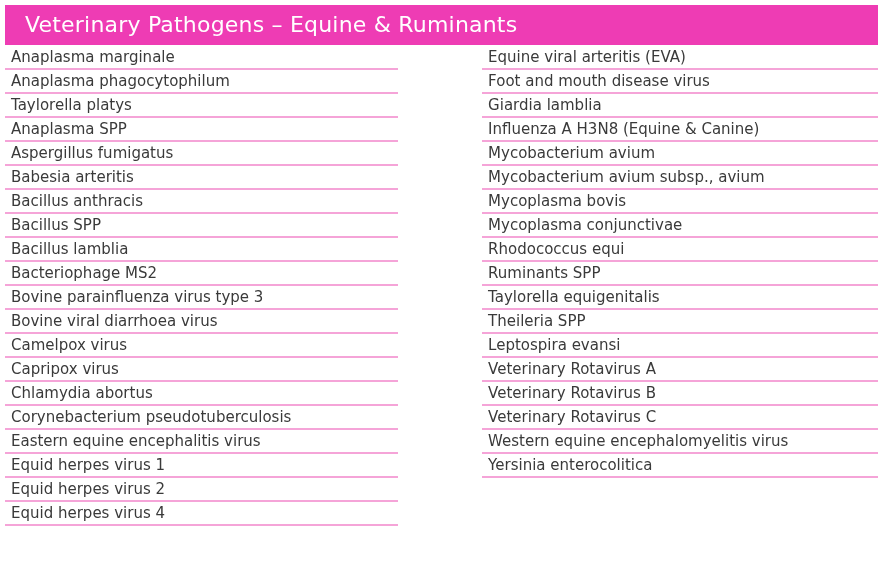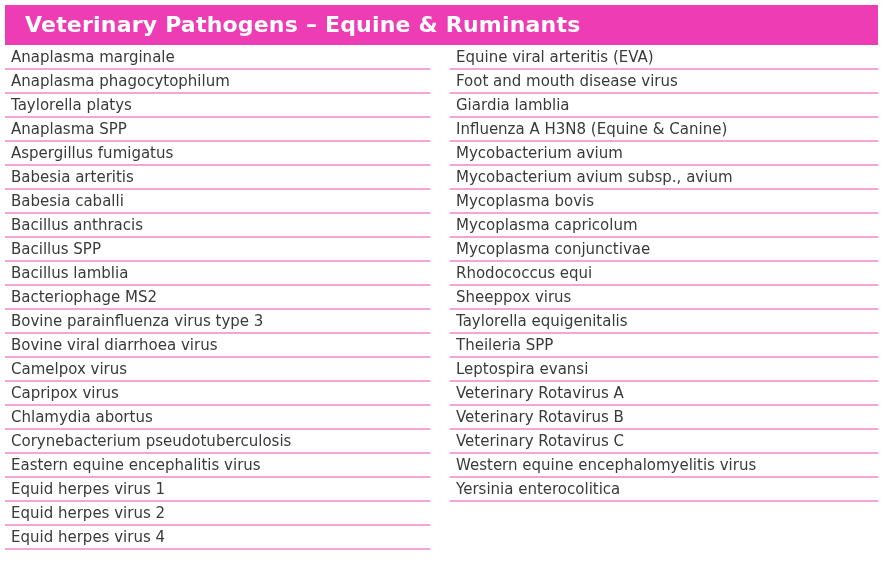--- a/index.html
+++ b/index.html
@@ -29,35 +29,36 @@
     width: 873px;
     height: 40px;
     background: #ee3cb4;
     box-sizing: border-box;
     display: flex;
     align-items: center;
   }
   #title-text {
     color: #ffffff;
     font-size: 22px;
-    font-weight: 700;
+    font-weight: 400;
     letter-spacing: 0.2px;
     padding-left: 20px;
     line-height: 1;
     white-space: nowrap;
   }
   
   #columns {
     position: absolute;
     left: 0;
     top: 46px;
     width: 884px;
     height: 521px;
     display: flex;
     align-items: flex-start;
+    gap: 32px;
   }
   .column {
     box-sizing: border-box;
   }
   #column-left {
     width: 430px;
     padding-left: 5px;
     padding-right: 0px;
   }
   #column-gap {
@@ -99,21 +100,20 @@
   <div id="columns">
 
     <div class="column" id="column-left">
       <ul class="pathogen-list" id="list-left">
           <li class="pathogen-row">Anaplasma marginale</li>
           <li class="pathogen-row">Anaplasma phagocytophilum</li>
           <li class="pathogen-row">Taylorella platys</li>
           <li class="pathogen-row">Anaplasma SPP</li>
           <li class="pathogen-row">Aspergillus fumigatus</li>
           <li class="pathogen-row">Babesia arteritis</li>
-          <li class="pathogen-row">Babesia caballi</li>
           <li class="pathogen-row">Bacillus anthracis</li>
           <li class="pathogen-row">Bacillus SPP</li>
           <li class="pathogen-row">Bacillus lamblia</li>
           <li class="pathogen-row">Bacteriophage MS2</li>
           <li class="pathogen-row">Bovine parainfluenza virus type 3</li>
           <li class="pathogen-row">Bovine viral diarrhoea virus</li>
           <li class="pathogen-row">Camelpox virus</li>
           <li class="pathogen-row">Capripox virus</li>
           <li class="pathogen-row">Chlamydia abortus</li>
           <li class="pathogen-row">Corynebacterium pseudotuberculosis</li>
@@ -128,24 +128,23 @@
 
     <div class="column" id="column-right">
       <ul class="pathogen-list" id="list-right">
           <li class="pathogen-row">Equine viral arteritis (EVA)</li>
           <li class="pathogen-row">Foot and mouth disease virus</li>
           <li class="pathogen-row">Giardia lamblia</li>
           <li class="pathogen-row">Influenza A H3N8 (Equine &amp; Canine)</li>
           <li class="pathogen-row">Mycobacterium avium</li>
           <li class="pathogen-row">Mycobacterium avium subsp., avium</li>
           <li class="pathogen-row">Mycoplasma bovis</li>
-          <li class="pathogen-row">Mycoplasma capricolum</li>
           <li class="pathogen-row">Mycoplasma conjunctivae</li>
           <li class="pathogen-row">Rhodococcus equi</li>
-          <li class="pathogen-row">Sheeppox virus</li>
+          <li class="pathogen-row">Ruminants SPP</li>
           <li class="pathogen-row">Taylorella equigenitalis</li>
           <li class="pathogen-row">Theileria SPP</li>
           <li class="pathogen-row">Leptospira evansi</li>
           <li class="pathogen-row">Veterinary Rotavirus A</li>
           <li class="pathogen-row">Veterinary Rotavirus B</li>
           <li class="pathogen-row">Veterinary Rotavirus C</li>
           <li class="pathogen-row">Western equine encephalomyelitis virus</li>
           <li class="pathogen-row">Yersinia enterocolitica</li>
         </ul>
     </div>

